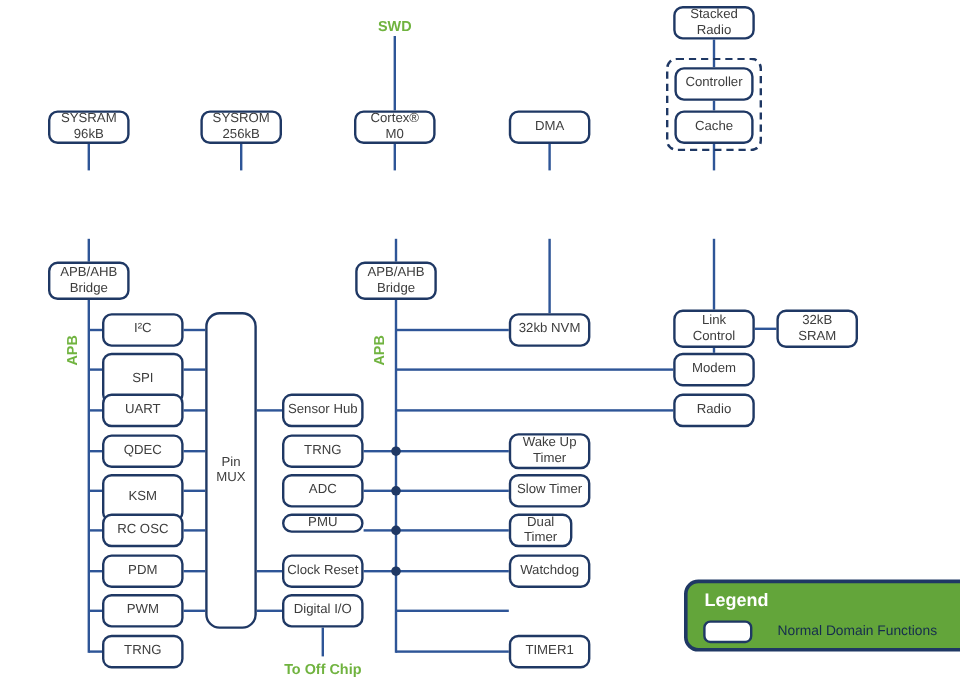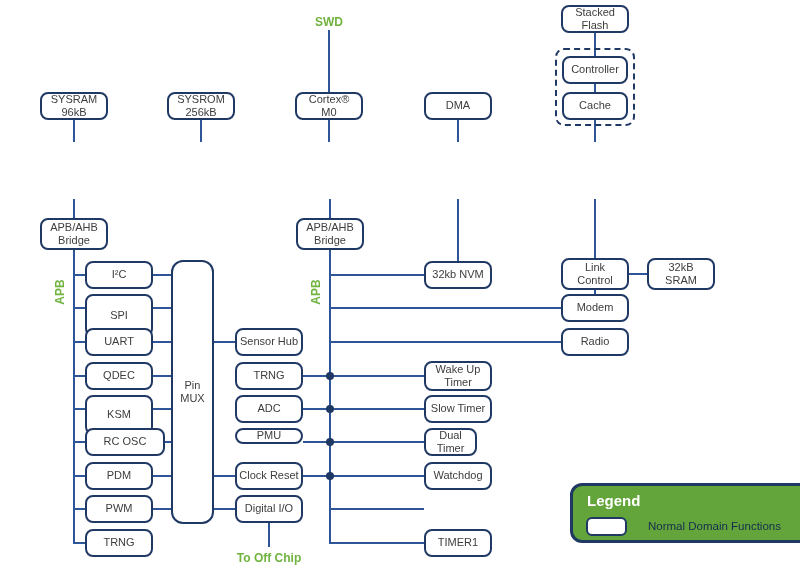--- a/index.html
+++ b/index.html
@@ -126,35 +126,35 @@
   <div class="dashedbox" style="left:555px;top:48px;width:80px;height:78px"></div>
 
   <div class="node" style="left:40px;top:92px;width:68px;height:28px">SYSRAM
 96kB</div>
   <div class="node" style="left:167px;top:92px;width:68px;height:28px">SYSROM
 256kB</div>
   <div class="node" style="left:295px;top:92px;width:68px;height:28px">Cortex®
 M0</div>
   <div class="node" style="left:424px;top:92px;width:68px;height:28px">DMA</div>
   <div class="node" style="left:561px;top:5px;width:68px;height:28px">Stacked
-Flash</div>
+Radio</div>
   <div class="node" style="left:562px;top:56px;width:66px;height:28px">Controller</div>
   <div class="node" style="left:562px;top:92px;width:66px;height:28px">Cache</div>
 
   <div class="node" style="left:40px;top:218px;width:68px;height:32px">APB/AHB
 Bridge</div>
   <div class="node" style="left:296px;top:218px;width:68px;height:32px">APB/AHB
 Bridge</div>
 
   <div class="node" style="left:85px;top:261px;width:68px;height:28px">I²C</div>
   <div class="node" style="left:85px;top:294px;width:68px;height:43px">SPI</div>
   <div class="node" style="left:85px;top:362px;width:68px;height:28px">QDEC</div>
   <div class="node" style="left:85px;top:328px;width:68px;height:28px">UART</div>
   <div class="node" style="left:85px;top:395px;width:68px;height:40px">KSM</div>
-  <div class="node" style="left:85px;top:428px;width:80px;height:28px">RC OSC</div>
+  <div class="node" style="left:85px;top:428px;width:68px;height:28px">RC OSC</div>
   <div class="node" style="left:85px;top:462px;width:68px;height:28px">PDM</div>
   <div class="node" style="left:85px;top:495px;width:68px;height:28px">PWM</div>
   <div class="node" style="left:85px;top:529px;width:68px;height:28px">TRNG</div>
 
   <div class="node tall" style="left:171px;top:260px;width:43px;height:264px">Pin
 MUX</div>
 
   <div class="node" style="left:235px;top:328px;width:68px;height:28px">Sensor Hub</div>
   <div class="node" style="left:235px;top:362px;width:68px;height:28px">TRNG</div>
   <div class="node" style="left:235px;top:395px;width:68px;height:28px">ADC</div>

